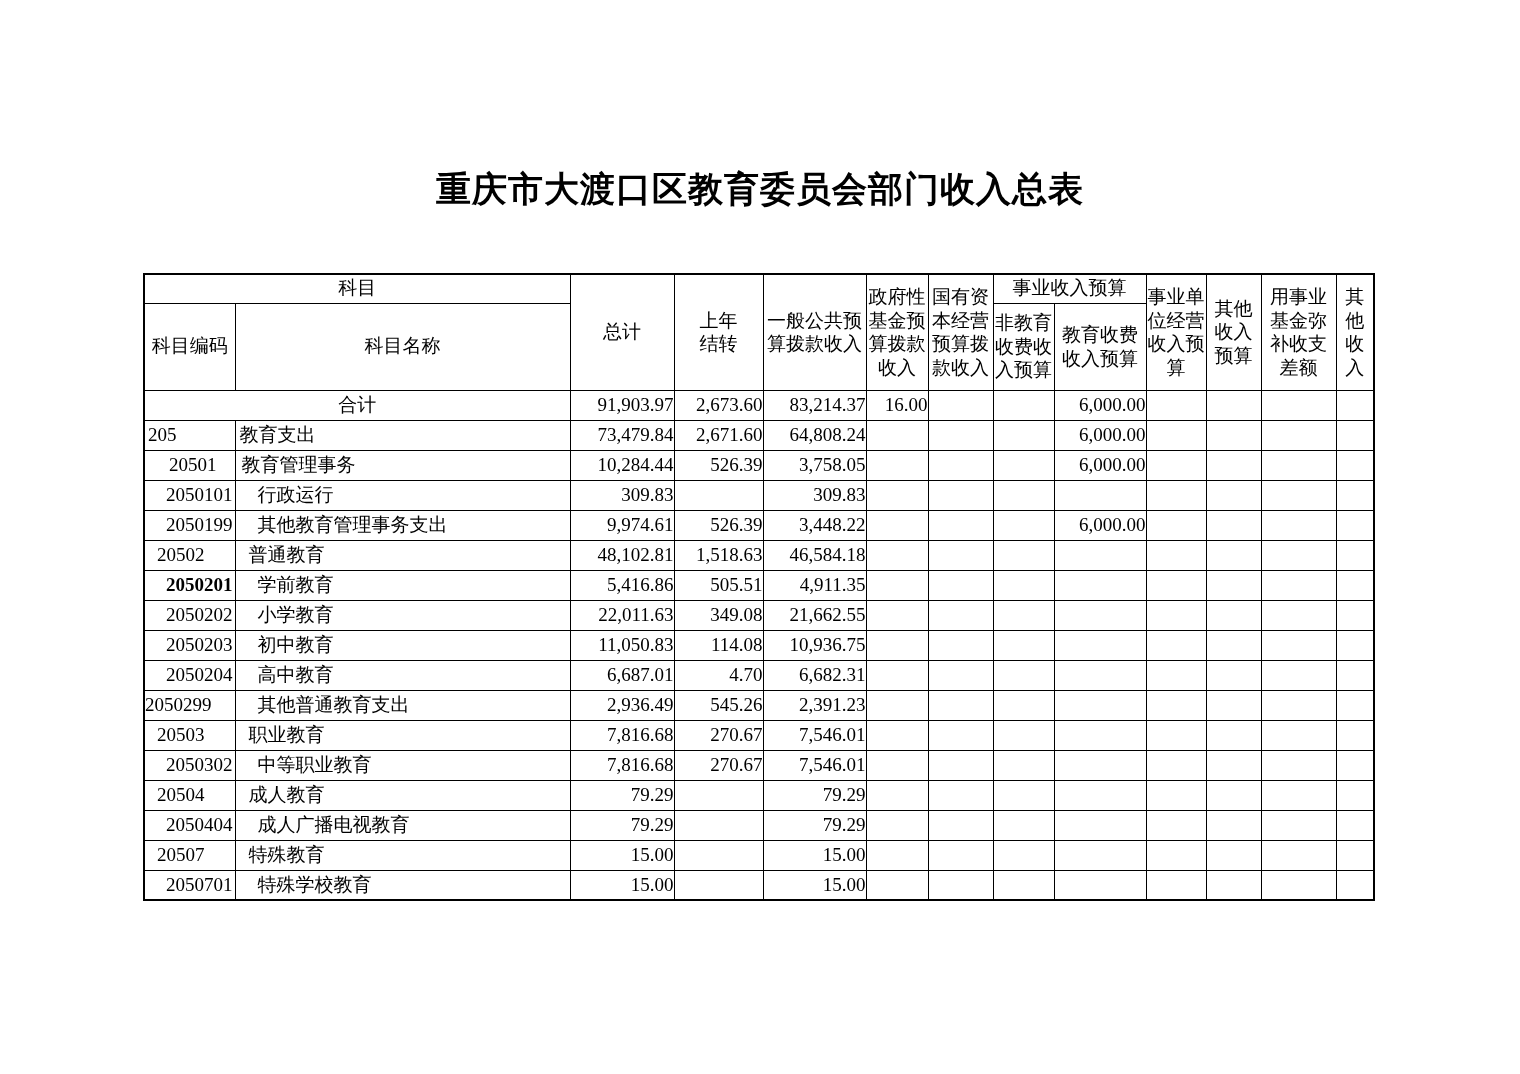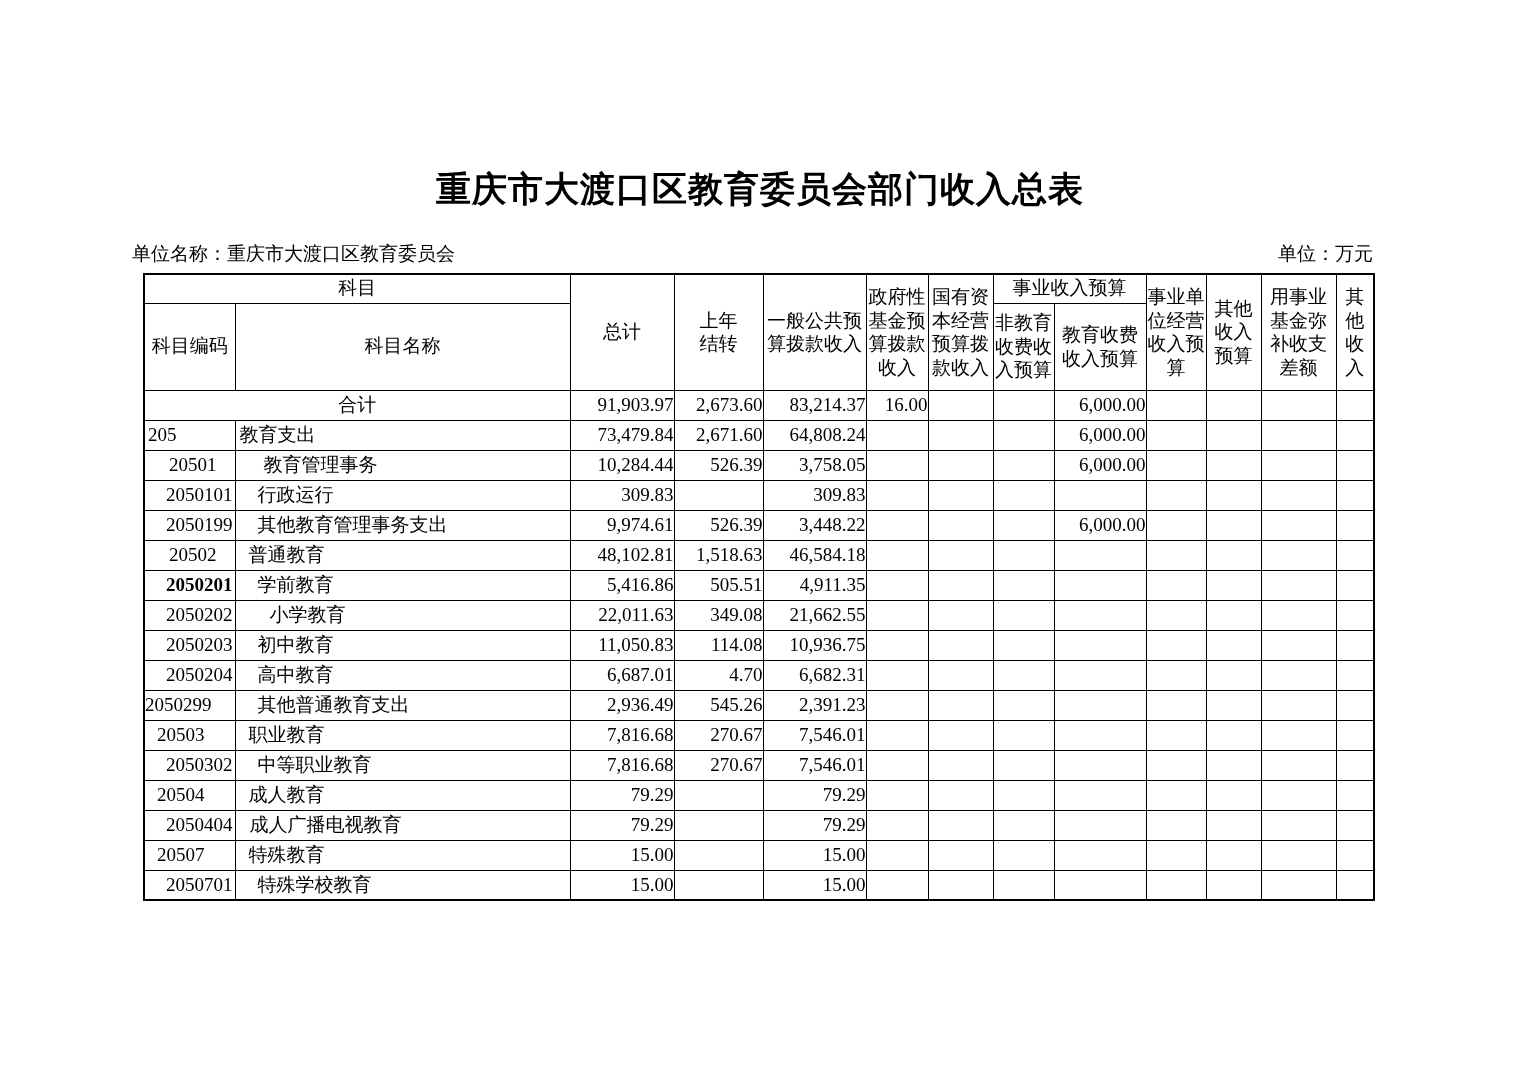--- a/index.html
+++ b/index.html
@@ -76,24 +76,20 @@
     text-align: center;
   }
 </style>
 </head>
 <body>
 
 <div class="page">
 
   <div class="title">重庆市大渡口区教育委员会部门收入总表</div>
 
-  <div class="meta">
-    <span>单位名称：重庆市大渡口区教育委员会</span>
-    <span>单位：万元</span>
-  </div>
 
   <table class="grid">
     <colgroup>
       <col style="width:91px">
       <col style="width:335px">
       <col style="width:104px">
       <col style="width:89px">
       <col style="width:103px">
       <col style="width:62px">
       <col style="width:65px">
@@ -172,21 +168,21 @@
           <td class="cell num"></td>
           <td class="cell num"></td>
           <td class="cell num">6,000.00</td>
           <td class="cell num"></td>
           <td class="cell num"></td>
           <td class="cell num"></td>
           <td class="cell num"></td>
         </tr>
         <tr>
           <td class="cell code" style="padding-left: 24px;">20501</td>
-          <td class="cell name" style="padding-left: 28px; margin-left: 8px;">教育管理事务</td>
+          <td class="cell name" style="padding-left: 6px; margin-left: 8px;">教育管理事务</td>
           <td class="cell num">10,284.44</td>
           <td class="cell num">526.39</td>
           <td class="cell num">3,758.05</td>
           <td class="cell num"></td>
           <td class="cell num"></td>
           <td class="cell num"></td>
           <td class="cell num">6,000.00</td>
           <td class="cell num"></td>
           <td class="cell num"></td>
           <td class="cell num"></td>
@@ -216,21 +212,21 @@
           <td class="cell num"></td>
           <td class="cell num"></td>
           <td class="cell num"></td>
           <td class="cell num">6,000.00</td>
           <td class="cell num"></td>
           <td class="cell num"></td>
           <td class="cell num"></td>
           <td class="cell num"></td>
         </tr>
         <tr>
-          <td class="cell code" style="padding-left: 24px; font-family: Liberation Serif, serif;">20502</td>
+          <td class="cell code" style="padding-left: 12px; font-family: Liberation Serif, serif;">20502</td>
           <td class="cell name" style="padding-left: 13px;">普通教育</td>
           <td class="cell num">48,102.81</td>
           <td class="cell num">1,518.63</td>
           <td class="cell num">46,584.18</td>
           <td class="cell num"></td>
           <td class="cell num"></td>
           <td class="cell num"></td>
           <td class="cell num"></td>
           <td class="cell num"></td>
           <td class="cell num"></td>
@@ -247,21 +243,21 @@
           <td class="cell num"></td>
           <td class="cell num"></td>
           <td class="cell num"></td>
           <td class="cell num"></td>
           <td class="cell num"></td>
           <td class="cell num"></td>
           <td class="cell num"></td>
         </tr>
         <tr>
           <td class="cell code" style="padding-left: 21px;">2050202</td>
-          <td class="cell name" style="padding-left: 34px;">小学教育</td>
+          <td class="cell name" style="padding-left: 22px;">小学教育</td>
           <td class="cell num">22,011.63</td>
           <td class="cell num">349.08</td>
           <td class="cell num">21,662.55</td>
           <td class="cell num"></td>
           <td class="cell num"></td>
           <td class="cell num"></td>
           <td class="cell num"></td>
           <td class="cell num"></td>
           <td class="cell num"></td>
           <td class="cell num"></td>
@@ -352,21 +348,21 @@
           <td class="cell num"></td>
           <td class="cell num"></td>
           <td class="cell num"></td>
           <td class="cell num"></td>
           <td class="cell num"></td>
           <td class="cell num"></td>
           <td class="cell num"></td>
         </tr>
         <tr>
           <td class="cell code" style="padding-left: 21px;">2050404</td>
-          <td class="cell name" style="padding-left: 14px;">成人广播电视教育</td>
+          <td class="cell name" style="padding-left: 22px;">成人广播电视教育</td>
           <td class="cell num">79.29</td>
           <td class="cell num"></td>
           <td class="cell num">79.29</td>
           <td class="cell num"></td>
           <td class="cell num"></td>
           <td class="cell num"></td>
           <td class="cell num"></td>
           <td class="cell num"></td>
           <td class="cell num"></td>
           <td class="cell num"></td>

